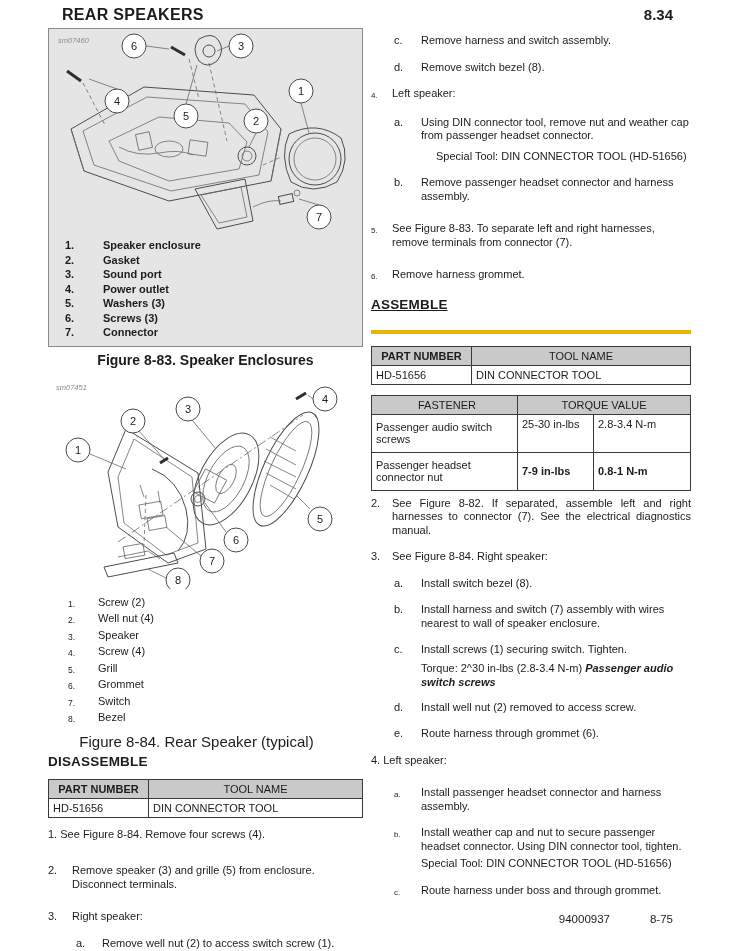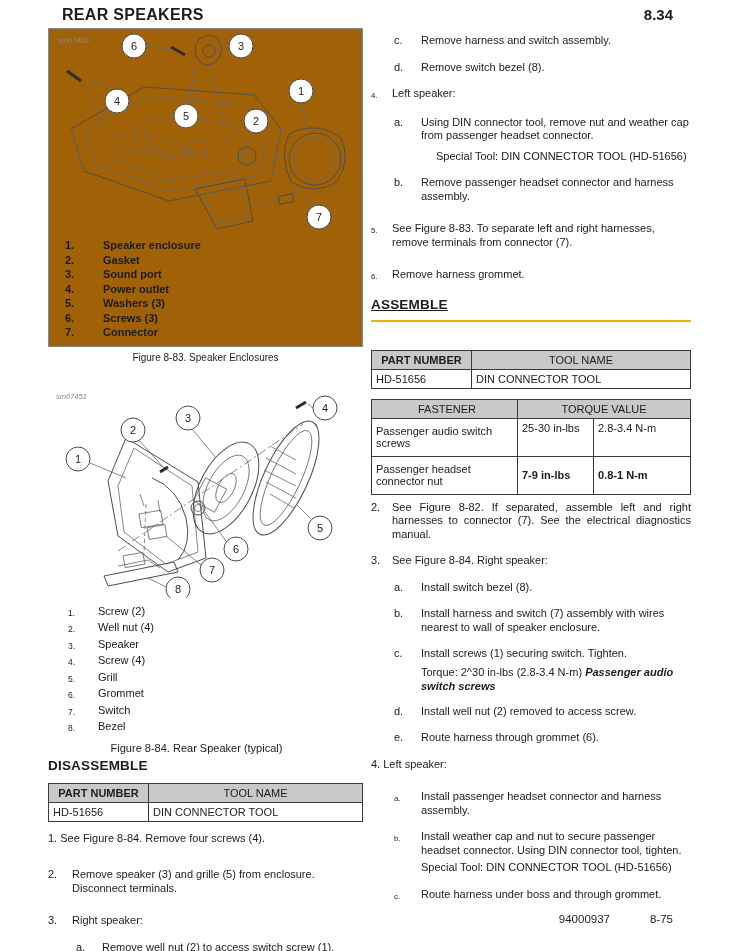--- a/index.html
+++ b/index.html
@@ -11,35 +11,35 @@
   .hdr { display:flex; justify-content:space-between; align-items:baseline; padding:0 0 4px 14px; }
   .hdr .title { font-size:16px; font-weight:bold; letter-spacing:.3px; }
   .hdr .section { font-size:15px; font-weight:bold; margin-right:18px; }
 
   
   .cols { display:flex; gap:8px; }
   .col-l { width:315px; flex:0 0 315px; }
   .col-r { width:320px; flex:1; padding-top:2px; }
 
   
-  .figbox { border:1px solid #8a8a8a; background:#a16207; }
+  .figbox { border:1px solid #8a8a8a; background:#e5e5e5; }
   .figbox svg { display:block; }
   .figlist1 { padding:2px 6px 6px 16px; }
   .figlist1 .row { display:flex; font-weight:bold; font-size:11px; line-height:14.5px; }
   .figlist1 .n { width:38px; flex:0 0 38px; }
-  .figcap1 { text-align:center; font-weight:normal; font-size:10px; margin:5px 0 23px 0; }
+  .figcap1 { text-align:center; font-weight:bold; font-size:14px; margin:5px 0 9px 0; }
 
   
   .figlist2 { padding:2px 6px 0 20px; }
   .figlist2 .row { display:flex; font-size:11px; line-height:14.5px; }
   .figlist2 .n { width:30px; flex:0 0 30px; font-size:8.5px; padding-top:2px; }
-  .figcap2 { text-align:center; font-size:11px; margin:6px 18px 4px 0; }
+  .figcap2 { text-align:center; font-size:15px; margin:6px 18px 4px 0; }
 
   .sec-head { font-size:13.5px; font-weight:bold; margin:4px 0 10px 0; letter-spacing:.2px; }
-  .sec-head.ruled { border-bottom:2px solid #eab308; padding-bottom:8px; margin:8px 0 28px 0; }
+  .sec-head.ruled { border-bottom:4px solid #eab308; padding-bottom:18px; margin:8px 0 12px 0; }
   .sec-head.ruled span { text-decoration:underline; }
 
   
   table { border-collapse:collapse; font-size:11px; width:100%; }
   td,th { border:1px solid #3a3a3a; padding:3px 4px; font-weight:normal; }
   th { background:#c9c9c9; text-align:center; }
   .tool-tbl { margin-bottom:10px; }
   .tool-tbl .c1 { width:100px;font-weight:bold; }
   .tq-tbl .f { width:146px;padding-left:9px; }
   .tq-tbl .v1 { width:76px; }

